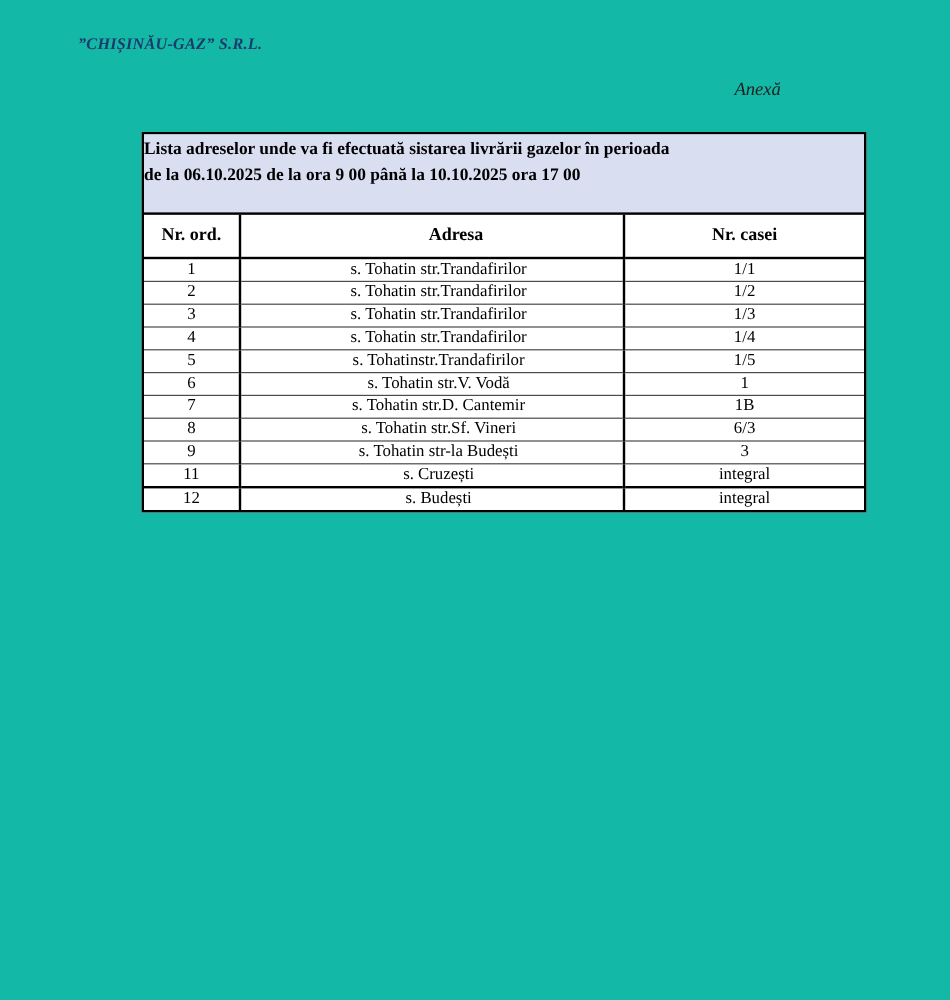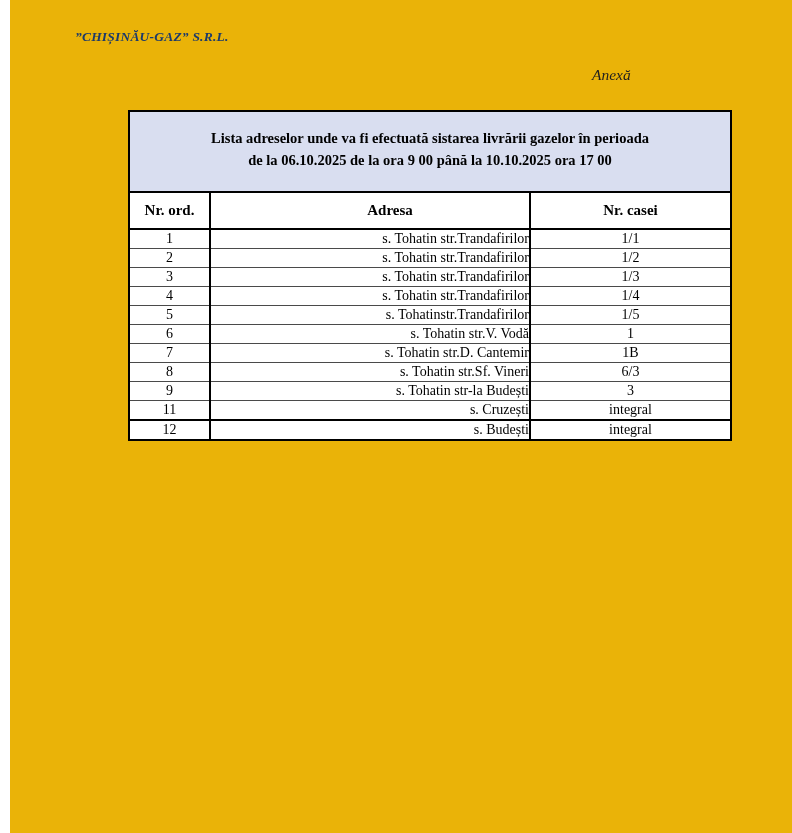--- a/index.html
+++ b/index.html
@@ -11,56 +11,55 @@
     width: 792px;
     height: 833px;
     position: relative;
     font-family: "Liberation Serif", "DejaVu Serif", serif;
     color: #111;
     overflow: hidden;
   }
   .page {
     position: absolute;
     inset: 0;
-    background: #eab308;
-    margin-left: 10px;
+    background: #14b8a6;
   }
   .company {
     position: absolute;
     left: 65px;
     top: 29px;
     font-weight: bold;
     font-style: italic;
     font-size: 13.5px;
     letter-spacing: 0.2px;
     color: #1c3a6b;
     white-space: nowrap;
   }
   .annex {
     position: absolute;
-    left: 582px;
+    left: 612px;
     top: 66px;
     font-style: italic;
     font-size: 15.5px;
     color: #1f1f1f;
   }
   .table-wrap {
     position: absolute;
     left: 118px;
     top: 110px;
     width: 600px;
     border: 2px solid #000;
     background: #fff;
   }
   .title-band {
     background: #d9def0;
     border-bottom: 2px solid #000;
     height: 64px;
-    padding-top: 15px;
-    text-align: center;
+    padding-top: 1px;
+    text-align: left;
     font-weight: bold;
     font-size: 14.5px;
     line-height: 22px;
     color: #000;
   }
   table.addr {
     width: 100%;
     border-collapse: collapse;
     table-layout: fixed;
   }
@@ -87,21 +86,21 @@
   table.addr td.col-nr {
     border-right: 2px solid #000;
     text-align: center;
   }
   table.addr th.col-adresa,
   table.addr td.col-adresa {
     border-right: 2px solid #000;
     padding-left: 40px;
   }
   table.addr td.col-adresa {
-    text-align: right;
+    text-align: center;
     padding-left: 11px;
   }
   table.addr td.col-casa {
     text-align: center;
   }
   table.addr tbody tr:nth-child(n+11) td {
     border-top: 2px solid #000;
   }
 </style>
 </head>

